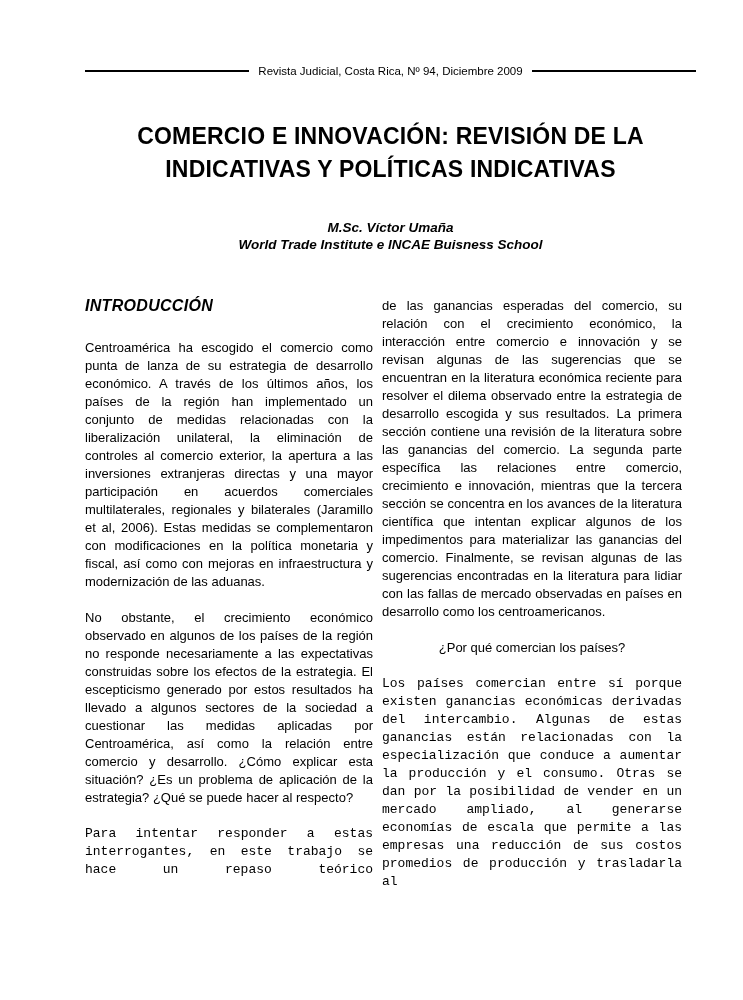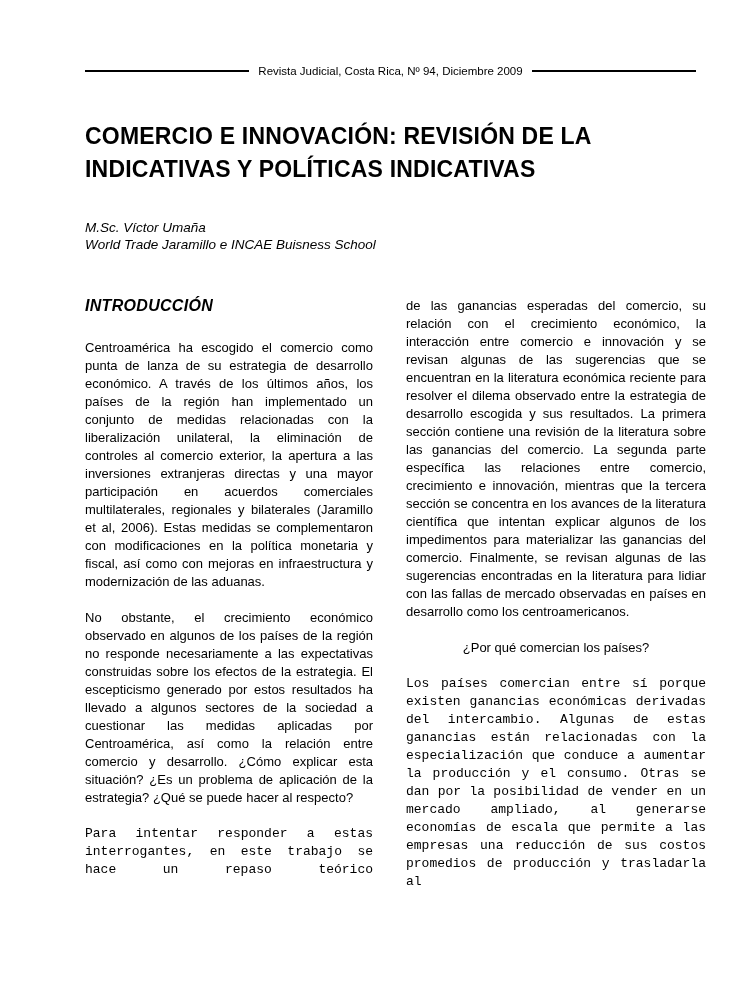--- a/index.html
+++ b/index.html
@@ -29,40 +29,39 @@
     white-space: nowrap;
   }
   .header-rule {
     flex: 1 1 auto;
     height: 2px;
     background: #000000;
   }
   
   .title-block {
     margin: 42px 47px 0 85px;
-    text-align: left;
+    text-align: center;
     font-weight: bold;
     font-size: 23px;
     line-height: 33px;
     letter-spacing: 0.2px;
   }
   
   .author-block {
     margin: 33px 47px 0 85px;
-    text-align: left;
-    font-weight: normal;
+    text-align: center;
+    font-weight: bold;
     font-style: italic;
     font-size: 13.5px;
     line-height: 17px;
   }
   
   .columns {
     display: flex;
     margin: 44px 47px 0 85px;
-    gap: 24px;
   }
   .col-left  { width: 288px; flex: 0 0 288px; }
   .col-right { width: 300px; flex: 0 0 300px; margin-left: 9px; }
   .section-heading {
     font-weight: bold;
     font-style: italic;
     font-size: 16px;
     line-height: 18px;
     letter-spacing: 0.3px;
     margin: 0 0 24px 0;
@@ -92,21 +91,21 @@
     <div class="header-rule"></div>
   </div>
 
   <div class="title-block">
     <div>COMERCIO E INNOVACIÓN: REVISIÓN DE LA</div>
     <div>INDICATIVAS Y POLÍTICAS INDICATIVAS</div>
   </div>
 
   <div class="author-block">
     <div>M.Sc. Víctor Umaña</div>
-    <div>World Trade Jaramillo e INCAE Buisness School</div>
+    <div>World Trade Institute e INCAE Buisness School</div>
   </div>
 
   <div class="columns">
 
     <div class="col-left">
       <h2 class="section-heading">INTRODUCCIÓN</h2>
       <p class="body-par">Centroamérica ha escogido el comercio como punta de lanza de su estrategia de desarrollo económico. A través de los últimos años, los países de la región han implementado un conjunto de medidas relacionadas con la liberalización unilateral, la eliminación de controles al comercio exterior, la apertura a las inversiones extranjeras directas y una mayor participación en acuerdos comerciales multilaterales, regionales y bilaterales (Jaramillo et al, 2006). Estas medidas se complementaron con modificaciones en la política monetaria y fiscal, así como con mejoras en infraestructura y modernización de las aduanas.</p>
       <p class="body-par">No obstante, el crecimiento económico observado en algunos de los países de la región no responde necesariamente a las expectativas construidas sobre los efectos de la estrategia. El escepticismo generado por estos resultados ha llevado a algunos sectores de la sociedad a cuestionar las medidas aplicadas por Centroamérica, así como la relación entre comercio y desarrollo. ¿Cómo explicar esta situación? ¿Es un problema de aplicación de la estrategia? ¿Qué se puede hacer al respecto?</p>
       <p class="body-par continues">Para intentar responder a estas interrogantes, en este trabajo se hace un repaso teórico</p>
     </div>

